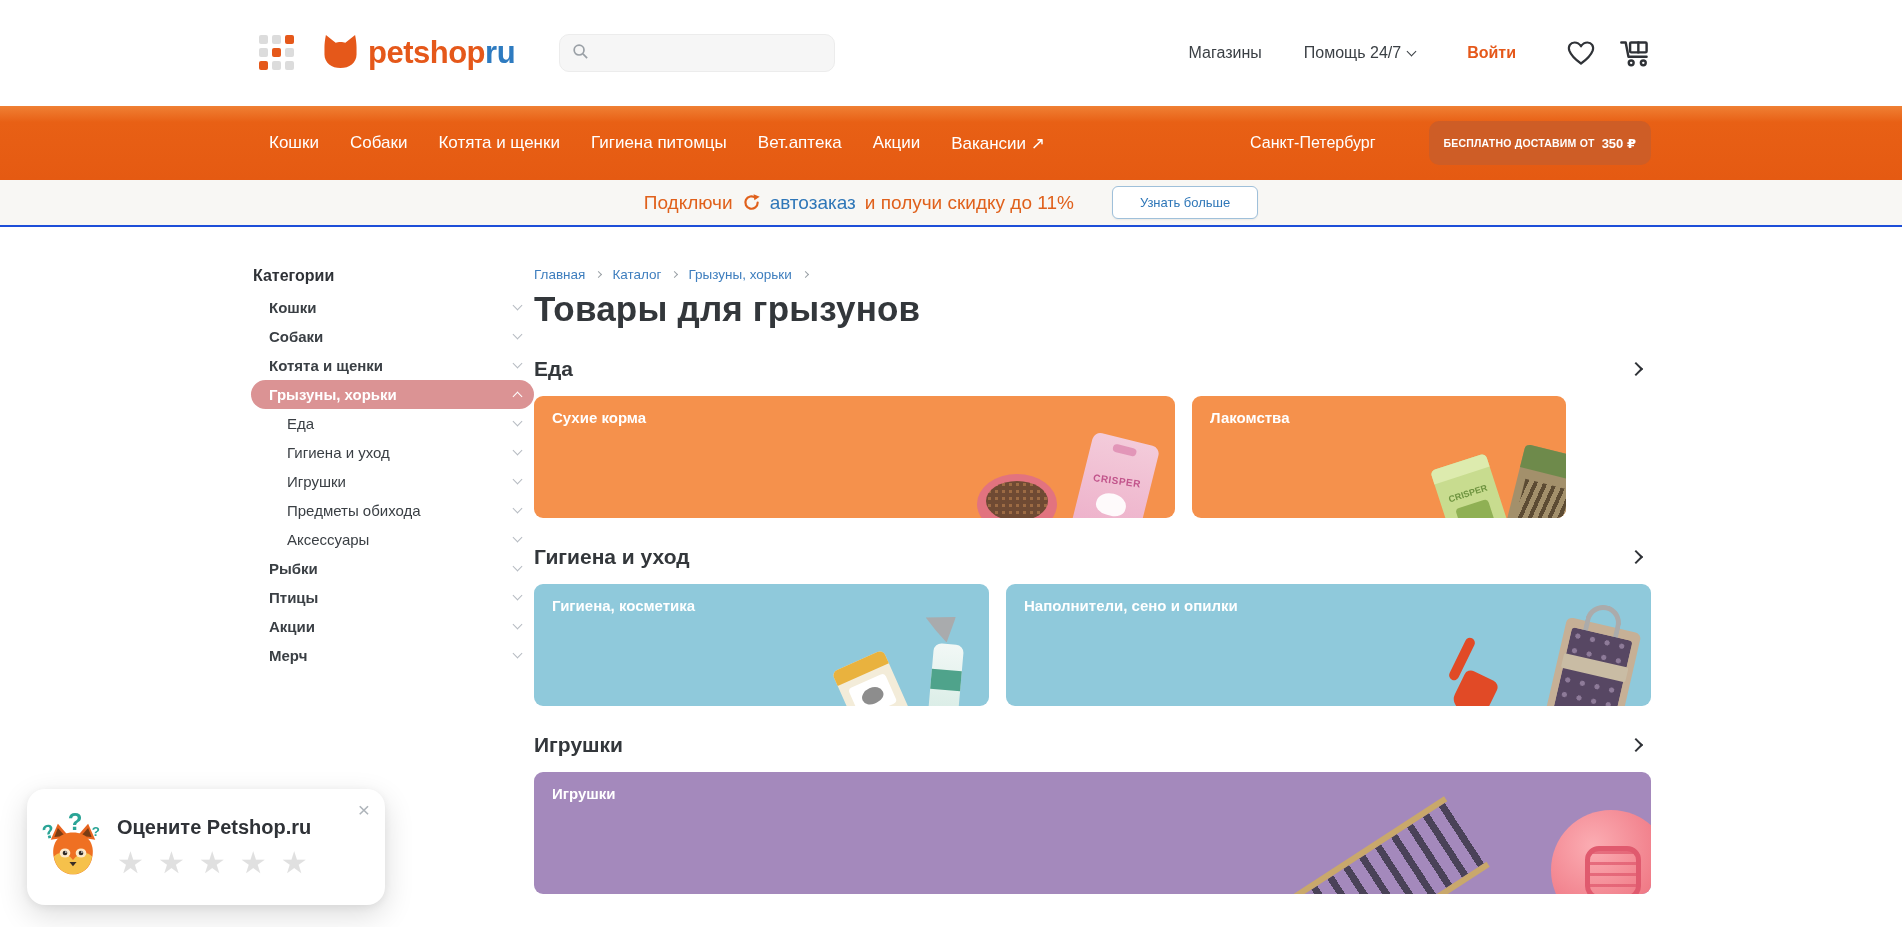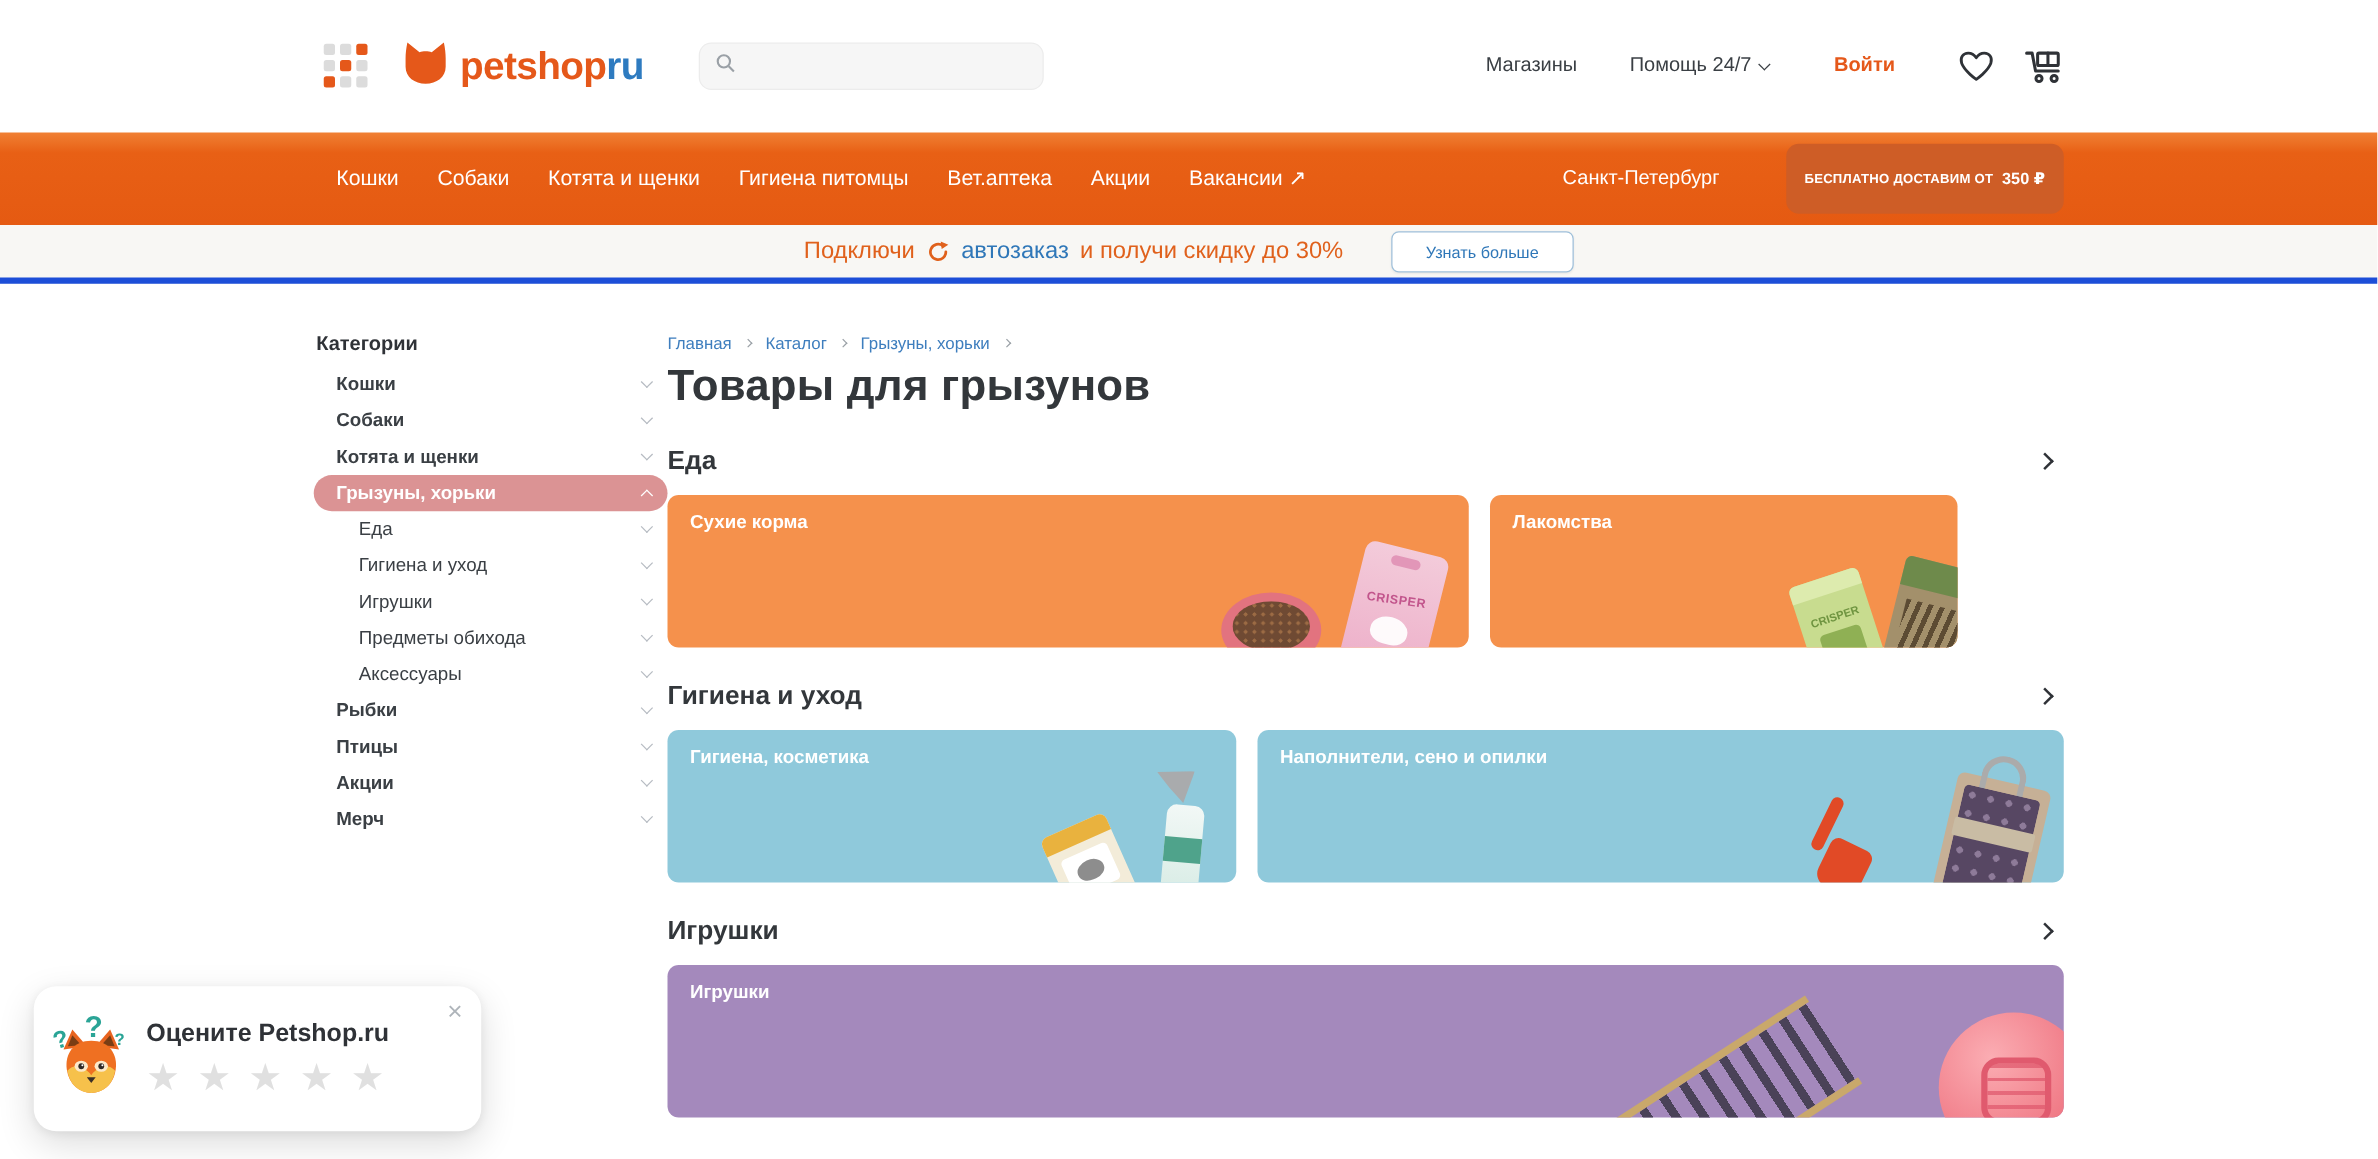--- a/index.html
+++ b/index.html
@@ -27,27 +27,27 @@
     transform:rotate(45deg); margin-top:-4px; }
   .icon-btn { margin-left:50px; cursor:pointer; display:flex; align-items:center; }
   .icon-btn.cart { margin-left:22px; }
 
   
   .nav { height:74px; background:linear-gradient(180deg,#F08034 0%,#E86015 22%,#E55A12 100%); }
   .nav-inner { width:1400px; margin:0 auto; height:100%; display:flex; align-items:center; gap:31px;
     padding-left:18px; color:#fff; font-size:17px; }
   .nav-item { cursor:pointer; white-space:nowrap; }
   .nav-city { margin-left:auto; cursor:pointer; font-size:16px; }
-  .badge { margin-left:22px; height:56px; background:#CE5D26; border-radius:10px; display:flex;
+  .badge { margin-left:22px; height:44px; background:#CE5D26; border-radius:10px; display:flex;
     align-items:center; gap:7px; padding:0 15px; cursor:pointer; }
   .badge-label { font-size:10.5px; font-weight:700; letter-spacing:.2px; }
   .badge-price { font-size:13px; font-weight:800; white-space:nowrap; }
 
   
-  .promo { height:47px; background:#F8F7F4; border-bottom:5px solid #1d4ed8; display:flex;
+  .promo { height:47px; background:#F8F7F4; border-bottom:2px solid #1d4ed8; display:flex;
     align-items:center; justify-content:center; gap:38px; }
   .promo-text { display:flex; align-items:center; gap:9px; font-size:19px; color:#E0611C; font-weight:500; }
   .promo-link { color:#2F77B8; cursor:pointer; }
   .promo-btn { background:#fff; border:1px solid #9FC0DA; border-radius:6px; color:#2F77B8;
     font-size:13px; font-weight:400; padding:8px 27px; cursor:pointer; box-shadow:0 1px 2px rgba(0,0,0,.06); }
 
   
   .main { display:flex; margin-top:40px; }
   .sidebar { width:283px; flex-shrink:0; }
   .sidebar-title { font-size:16px; font-weight:700; color:#2F3237; padding-left:2px; margin-bottom:8px; }
@@ -219,21 +219,21 @@
 </div>
 
 <div class="promo">
   <span class="promo-text">
     <span>Подключи</span>
     <svg viewBox="0 0 20 20" width="19" height="19">
       <path d="M16.5 10 a6.5 6.5 0 1 1 -2.4-5" fill="none" stroke="#E0611C" stroke-width="2.3" stroke-linecap="round"></path>
       <polygon points="12.2,1.2 18.6,4 13,7.6" fill="#E0611C"></polygon>
     </svg>
     <span class="promo-link">автозаказ</span>
-    <span>и получи скидку до 30%</span>
+    <span>и получи скидку до 11%</span>
   </span>
   <button class="promo-btn">Узнать больше</button>
 </div>
 
 <div class="container">
   <div class="main">
 
     <div class="sidebar">
       <div class="sidebar-title">Категории</div>
       <div class="side-item">

